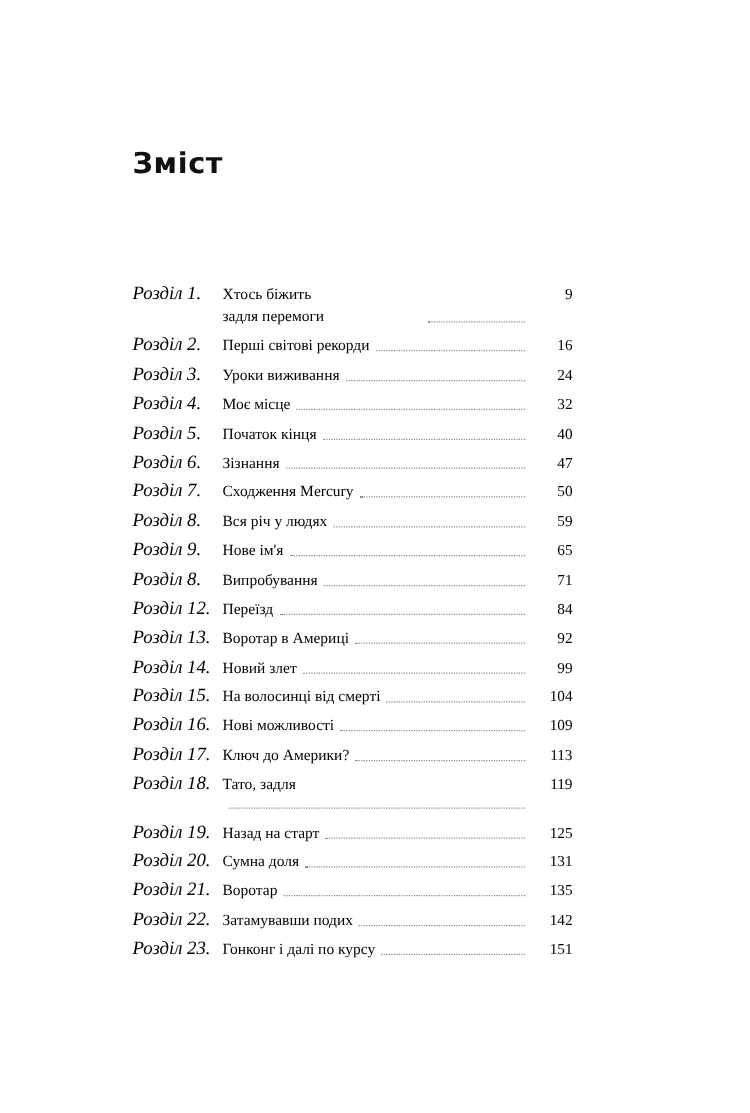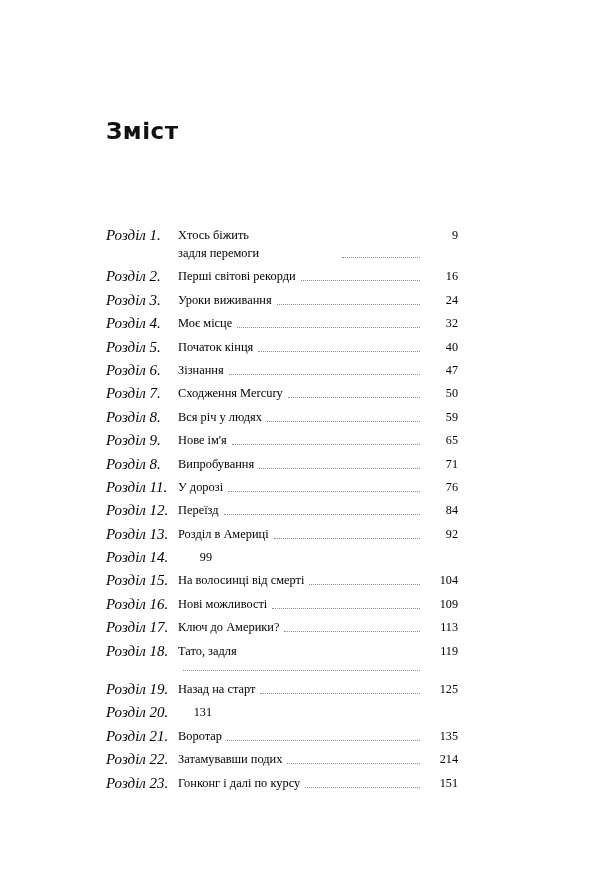--- a/index.html
+++ b/index.html
@@ -175,45 +175,41 @@
       </div>
       <div class="toc-entry">
         <div class="toc-num">Розділ 8.</div>
         <div class="toc-mid">
           <div class="toc-title-text">Випробування</div>
           <div class="dots"></div>
         </div>
         <div class="toc-page">71</div>
       </div>
       <div class="toc-entry">
-        <div class="toc-num">Розділ 11.</div>
-        <div class="toc-mid">
-          <div class="toc-title-text">У дорозі</div>
-          <div class="dots"></div>
-        </div>
-        <div class="toc-page">76</div>
-      </div>
-      <div class="toc-entry">
         <div class="toc-num">Розділ 12.</div>
         <div class="toc-mid">
           <div class="toc-title-text">Переїзд</div>
           <div class="dots"></div>
         </div>
         <div class="toc-page">84</div>
       </div>
       <div class="toc-entry">
         <div class="toc-num">Розділ 13.</div>
         <div class="toc-mid">
-          <div class="toc-title-text">Розділ в Америці</div>
+          <div class="toc-title-text">Воротар в Америці</div>
           <div class="dots"></div>
         </div>
         <div class="toc-page">92</div>
       </div>
       <div class="toc-entry">
         <div class="toc-num">Розділ 14.</div>
+        <div class="toc-mid">
+          <div class="toc-title-text">Новий злет</div>
+          <div class="dots"></div>
+        </div>
         <div class="toc-page">99</div>
       </div>
       <div class="toc-entry">
         <div class="toc-num">Розділ 15.</div>
         <div class="toc-mid">
           <div class="toc-title-text">На волосинці від смерті</div>
           <div class="dots"></div>
         </div>
         <div class="toc-page">104</div>
       </div>
@@ -244,37 +240,41 @@
       <div class="toc-entry">
         <div class="toc-num">Розділ 19.</div>
         <div class="toc-mid">
           <div class="toc-title-text">Назад на старт</div>
           <div class="dots"></div>
         </div>
         <div class="toc-page">125</div>
       </div>
       <div class="toc-entry">
         <div class="toc-num">Розділ 20.</div>
+        <div class="toc-mid">
+          <div class="toc-title-text">Сумна доля</div>
+          <div class="dots"></div>
+        </div>
         <div class="toc-page">131</div>
       </div>
       <div class="toc-entry">
         <div class="toc-num">Розділ 21.</div>
         <div class="toc-mid">
           <div class="toc-title-text">Воротар</div>
           <div class="dots"></div>
         </div>
         <div class="toc-page">135</div>
       </div>
       <div class="toc-entry">
         <div class="toc-num">Розділ 22.</div>
         <div class="toc-mid">
           <div class="toc-title-text">Затамувавши подих</div>
           <div class="dots"></div>
         </div>
-        <div class="toc-page">214</div>
+        <div class="toc-page">142</div>
       </div>
       <div class="toc-entry">
         <div class="toc-num">Розділ 23.</div>
         <div class="toc-mid">
           <div class="toc-title-text">Гонконг і далі по курсу</div>
           <div class="dots"></div>
         </div>
         <div class="toc-page">151</div>
       </div>
     </div>

